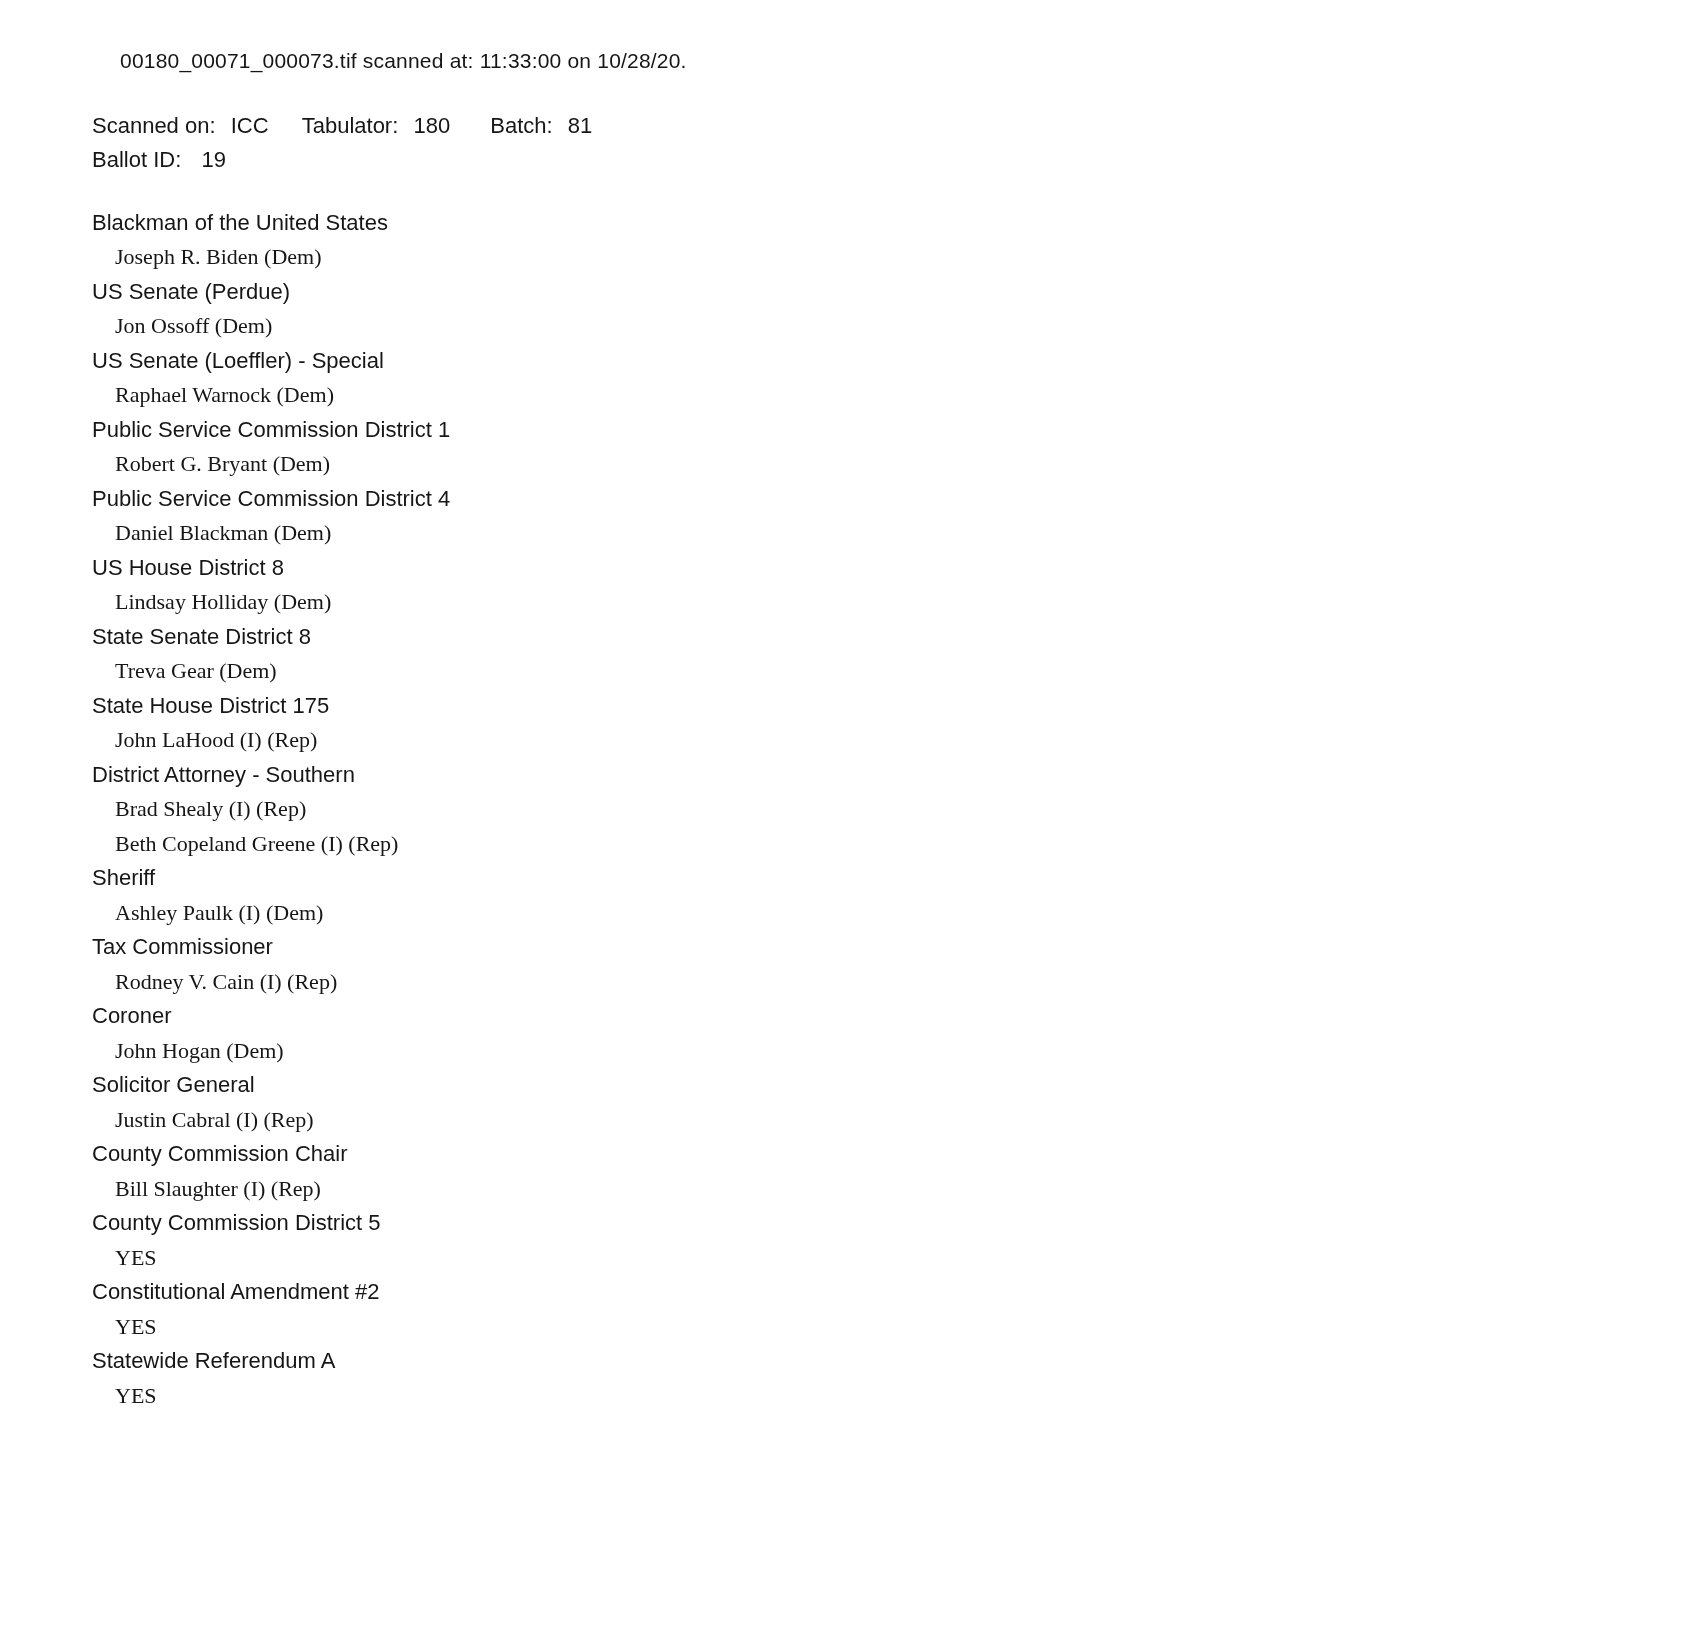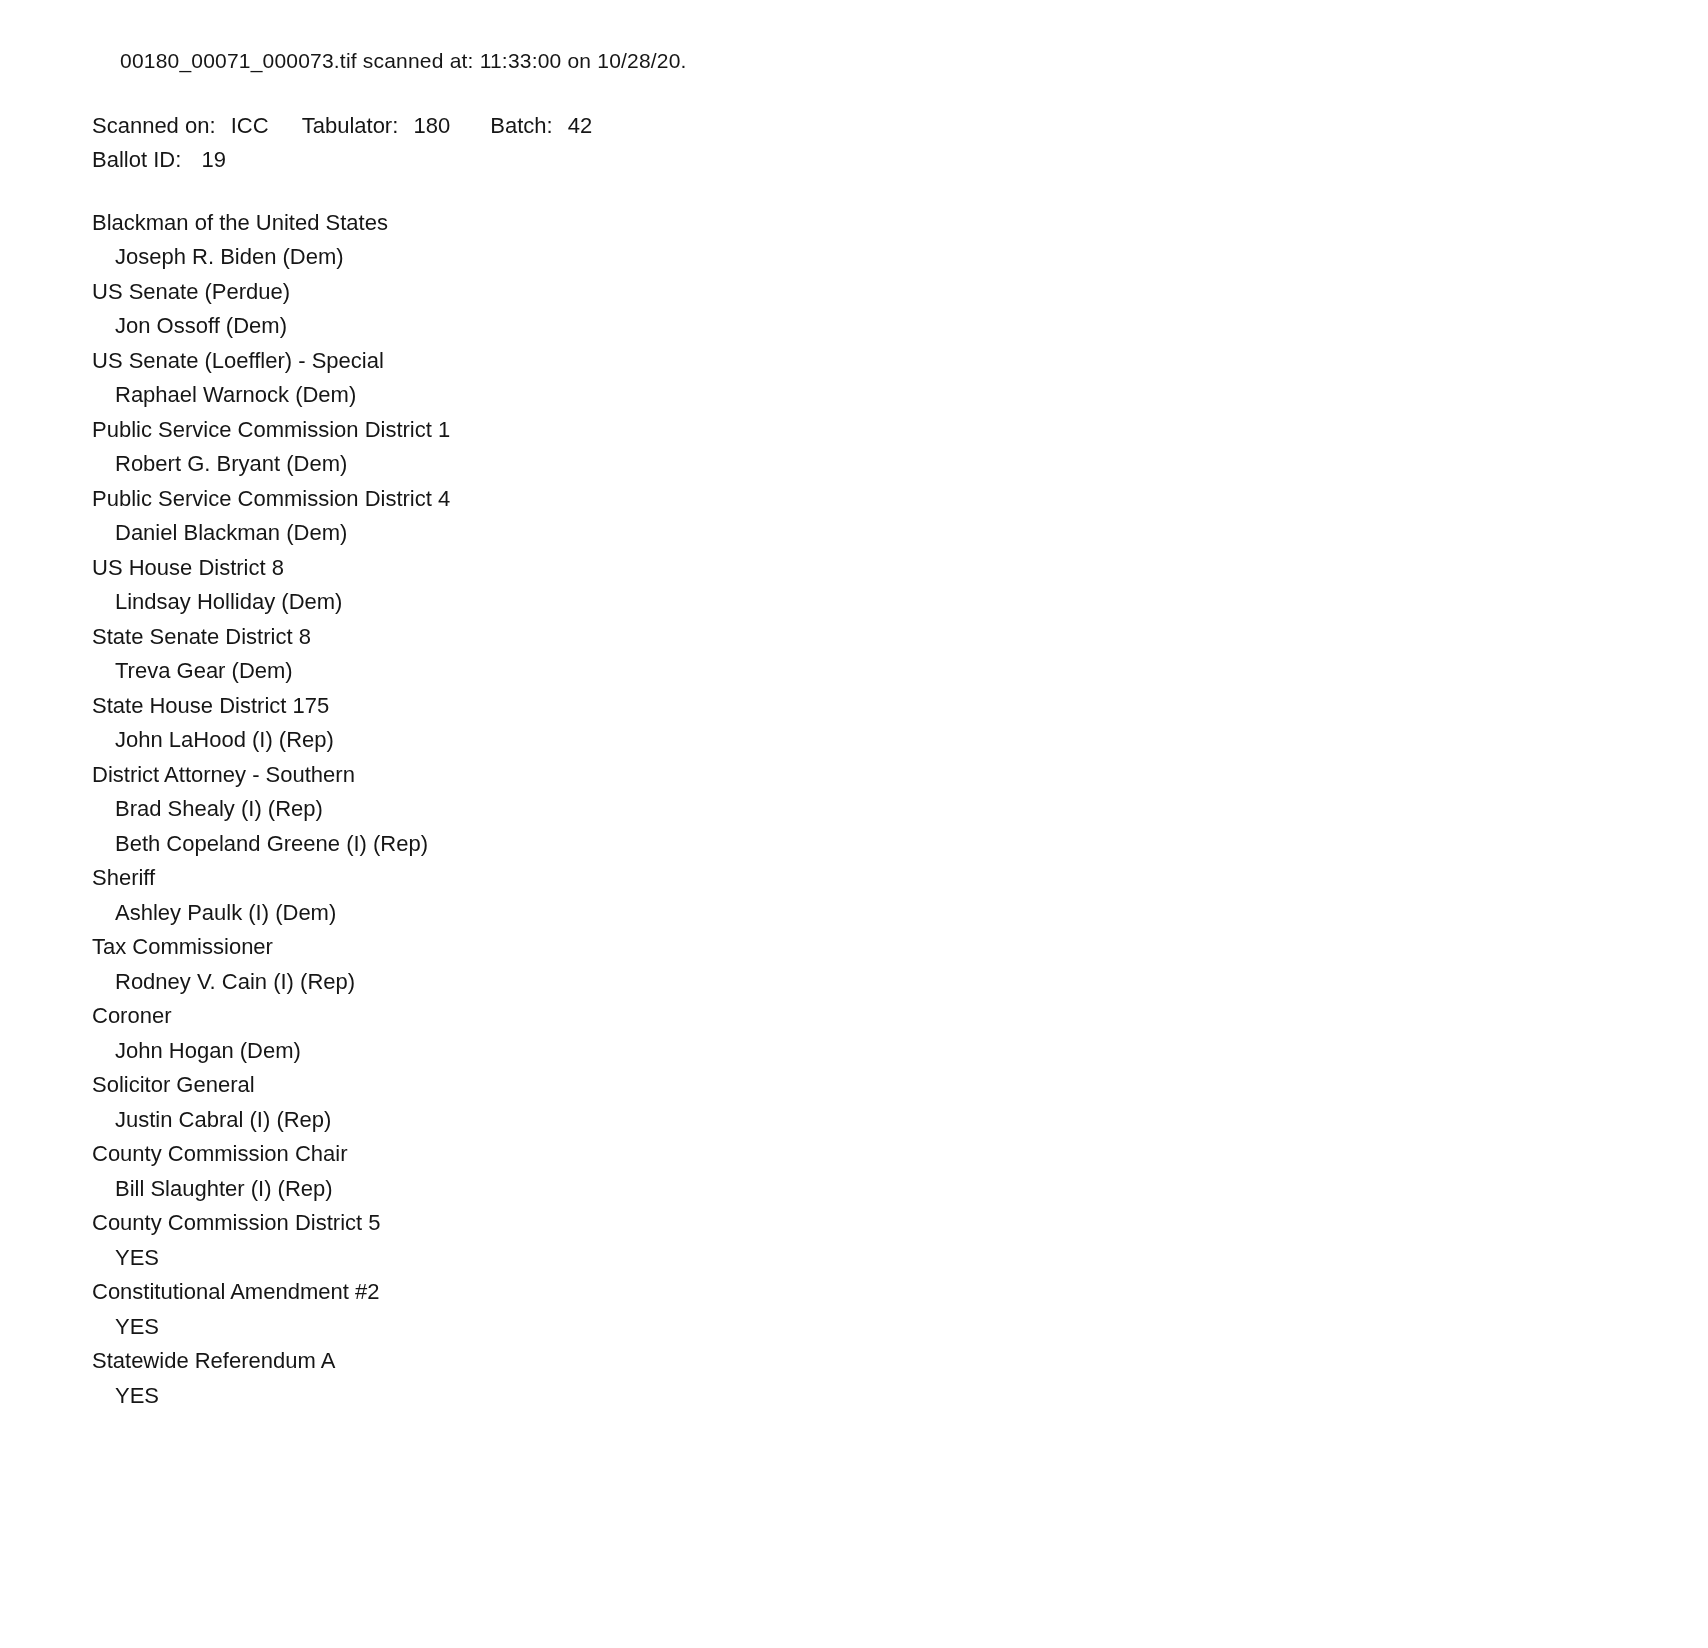--- a/index.html
+++ b/index.html
@@ -36,20 +36,21 @@
   .ballot-id .scan-value { margin-left: 14px; }
   .contest-list {
     margin-top: 28px;
   }
   .office {
     white-space: nowrap;
   }
   .selection {
     padding-left: 23px;
     white-space: nowrap;
+    font-family: Liberation Serif, serif;
   }
 </style>
 </head>
 <body>
 
 <div class="doc">
 
   <div class="file-header">00180_00071_000073.tif scanned at: 11:33:00 on 10/28/20.</div>
 
   <div class="scan-info">
@@ -57,21 +58,21 @@
       <span class="scan-pair">
         <span class="scan-label">Scanned on:</span>
         <span class="scan-value">ICC</span>
       </span>
       <span class="scan-pair gap-md">
         <span class="scan-label">Tabulator:</span>
         <span class="scan-value">180</span>
       </span>
       <span class="scan-pair gap-lg">
         <span class="scan-label">Batch:</span>
-        <span class="scan-value">42</span>
+        <span class="scan-value">81</span>
       </span>
     </div>
     <div class="scan-line ballot-id">
       <span class="scan-pair">
         <span class="scan-label">Ballot ID:</span>
         <span class="scan-value">19</span>
       </span>
     </div>
   </div>
 

